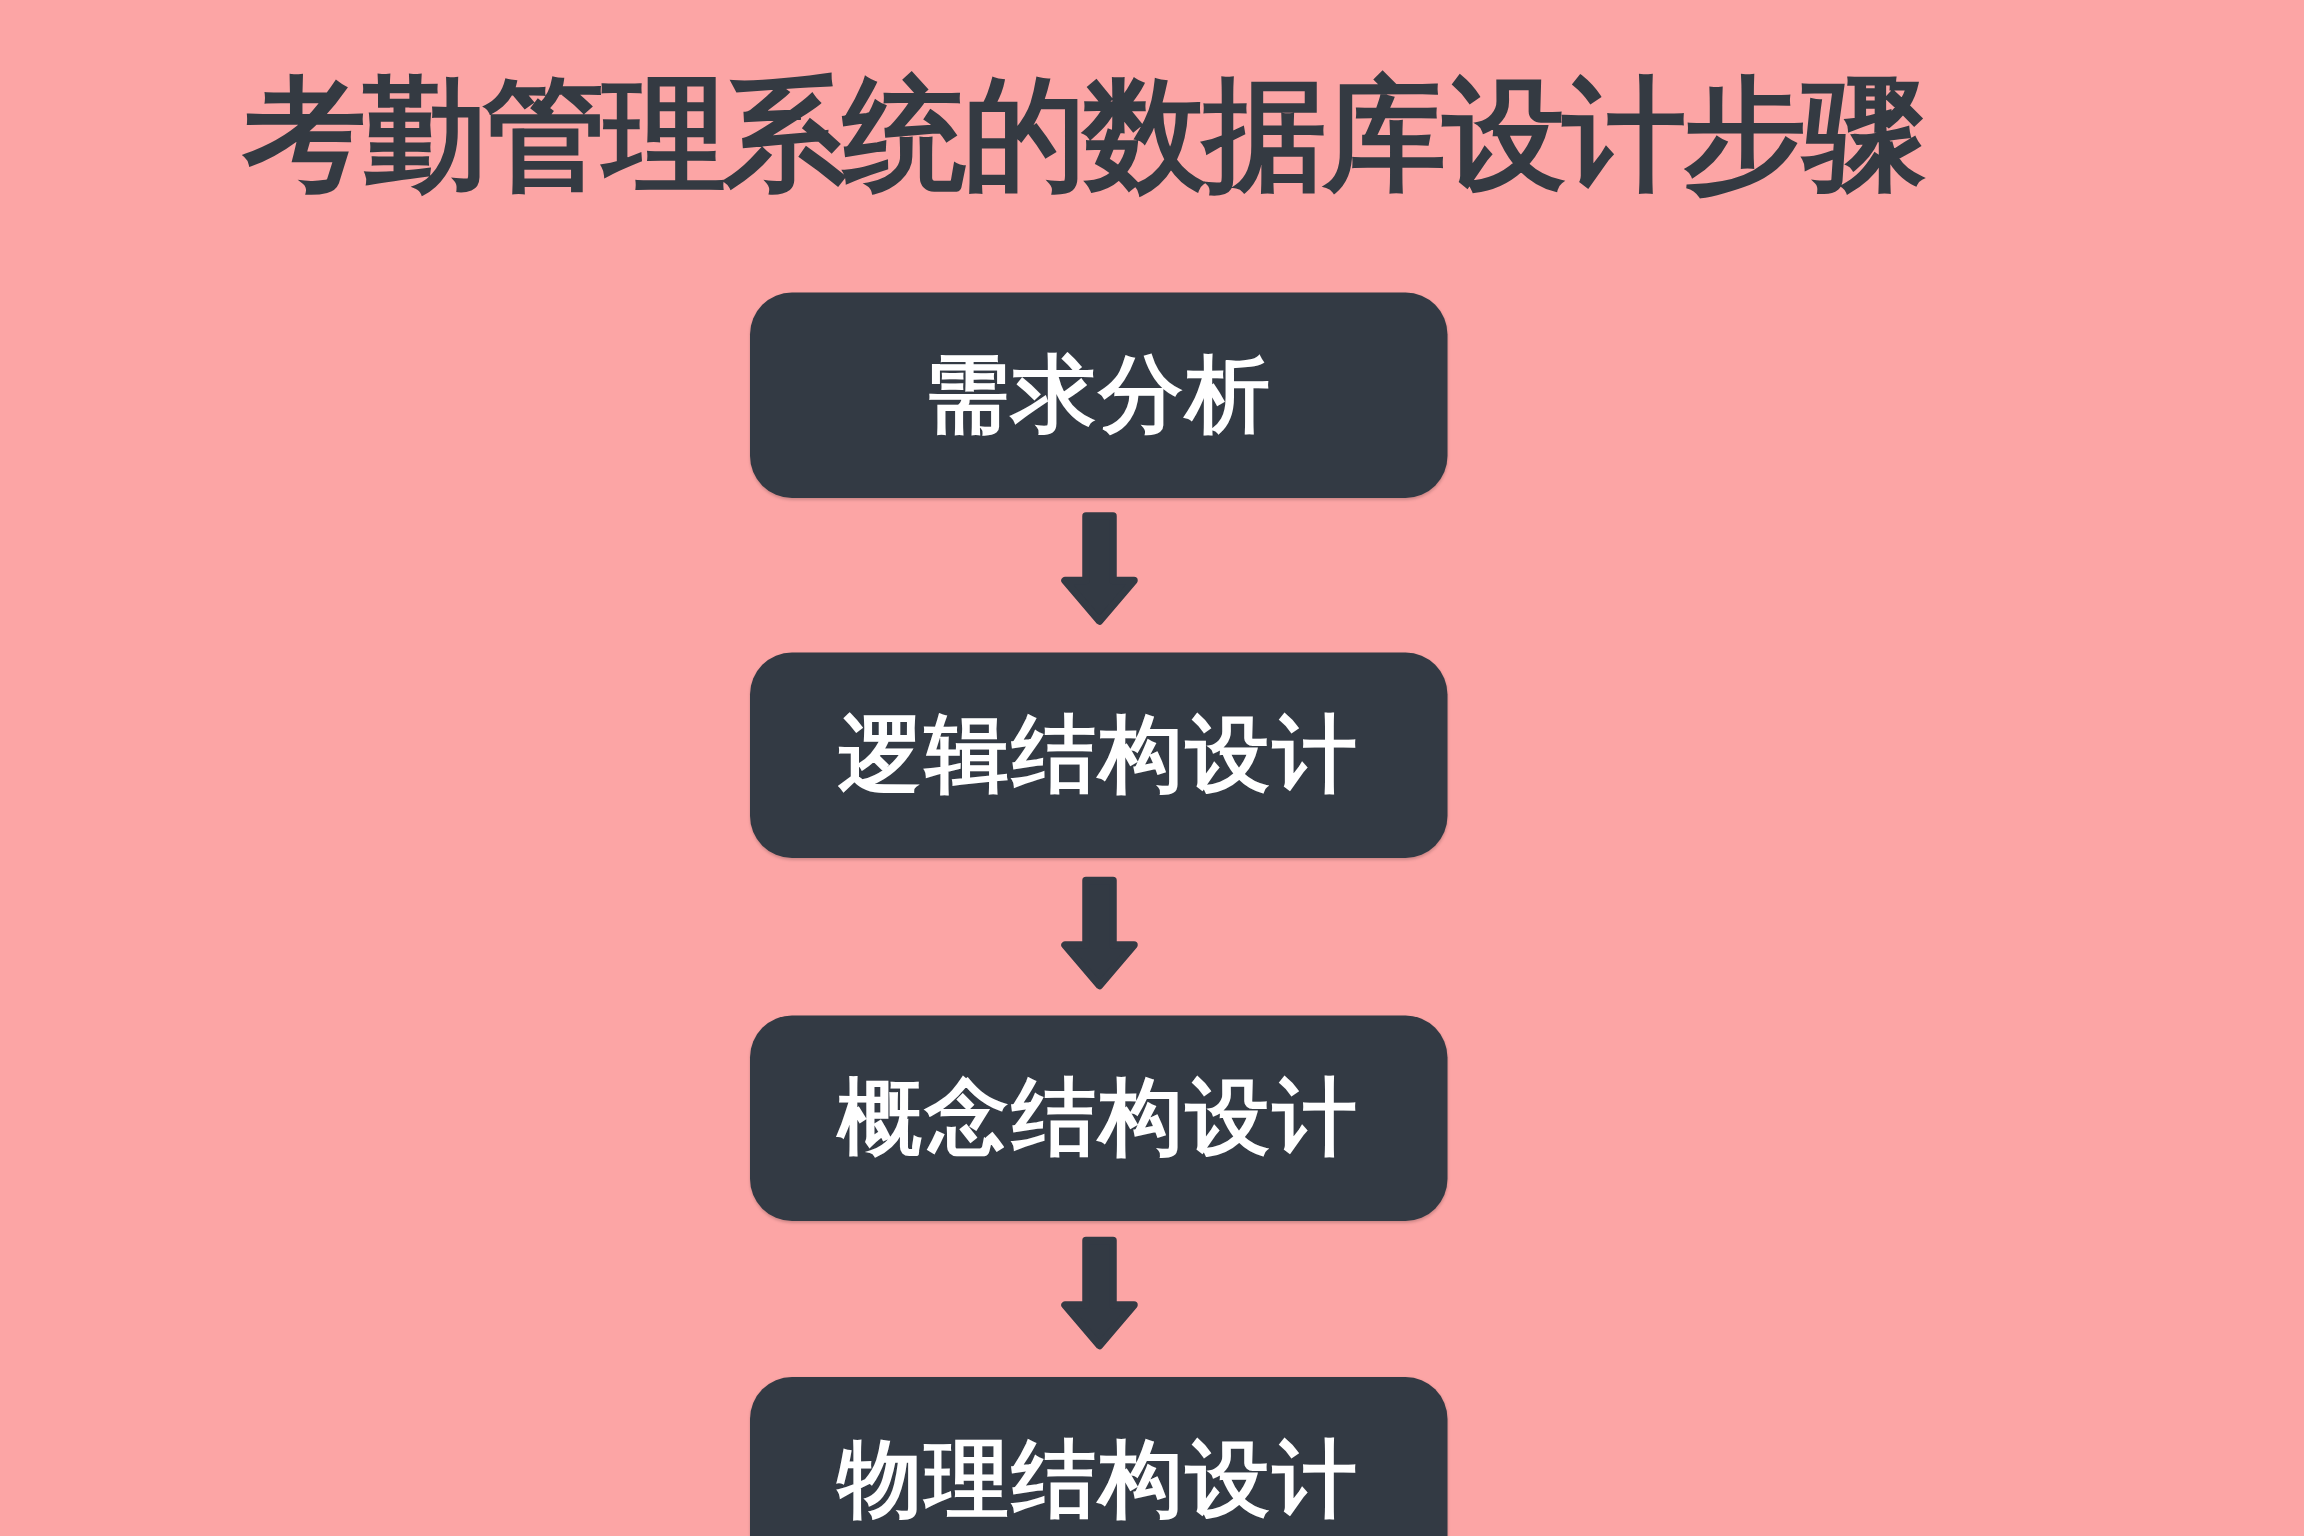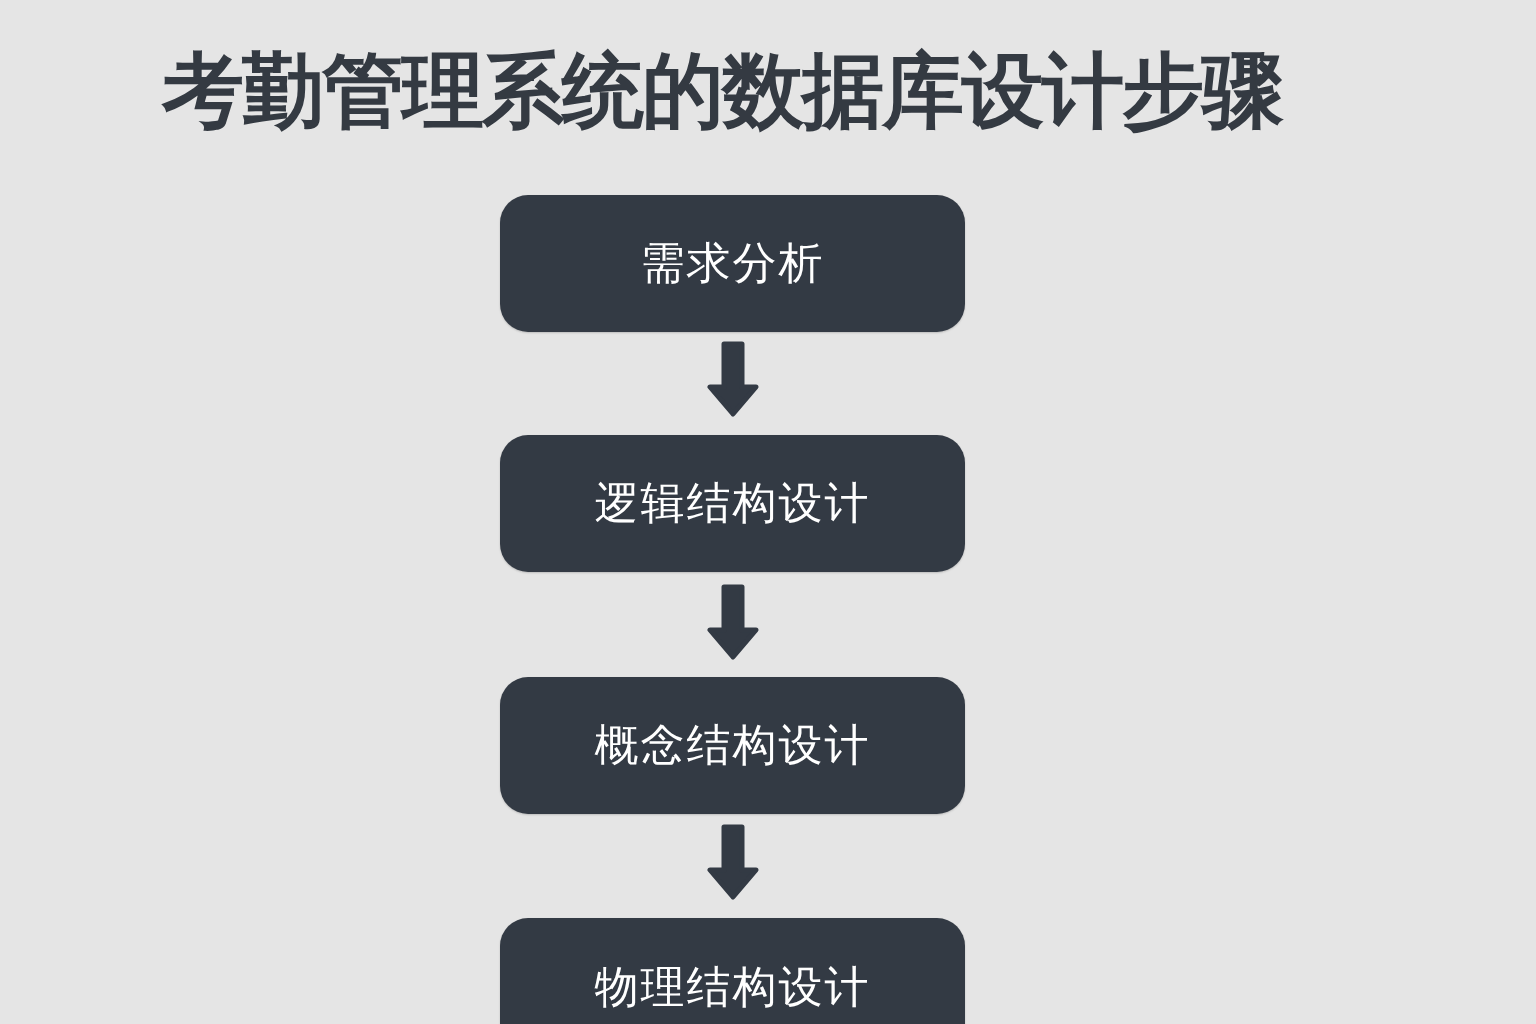--- a/index.html
+++ b/index.html
@@ -5,21 +5,21 @@
   html, body {
     margin: 0;
     padding: 0;
     background: #ffffff;
     font-family: "Liberation Sans", "DejaVu Sans", sans-serif;
   }
   .canvas {
     position: relative;
     width: 1536px;
     height: 1024px;
-    background: #e5e5e5;
+    background: #fca5a5;
     overflow: hidden;
   }
   .page-title {
     position: absolute;
     left: 0;
     top: 36px;
     width: 1444px;
     text-align: center;
     font-size: 82px;
     line-height: 110px;
@@ -35,22 +35,22 @@
     height: 137px;
     background: #333a44;
     border-radius: 28px;
     display: flex;
     align-items: center;
     justify-content: center;
     box-shadow: 0 1px 2px rgba(0,0,0,0.18);
   }
   .step-box .step-label {
     color: #ffffff;
-    font-size: 44px;
-    font-weight: 400;
+    font-size: 56px;
+    font-weight: 700;
     letter-spacing: 2px;
     white-space: nowrap;
   }
   .box-1 { top: 195px; }
   .box-2 { top: 435px; }
   .box-3 { top: 677px; }
   .box-4 { top: 918px; height: 138px; } 
   .flow-arrow {
     position: absolute;
     left: 707px;

